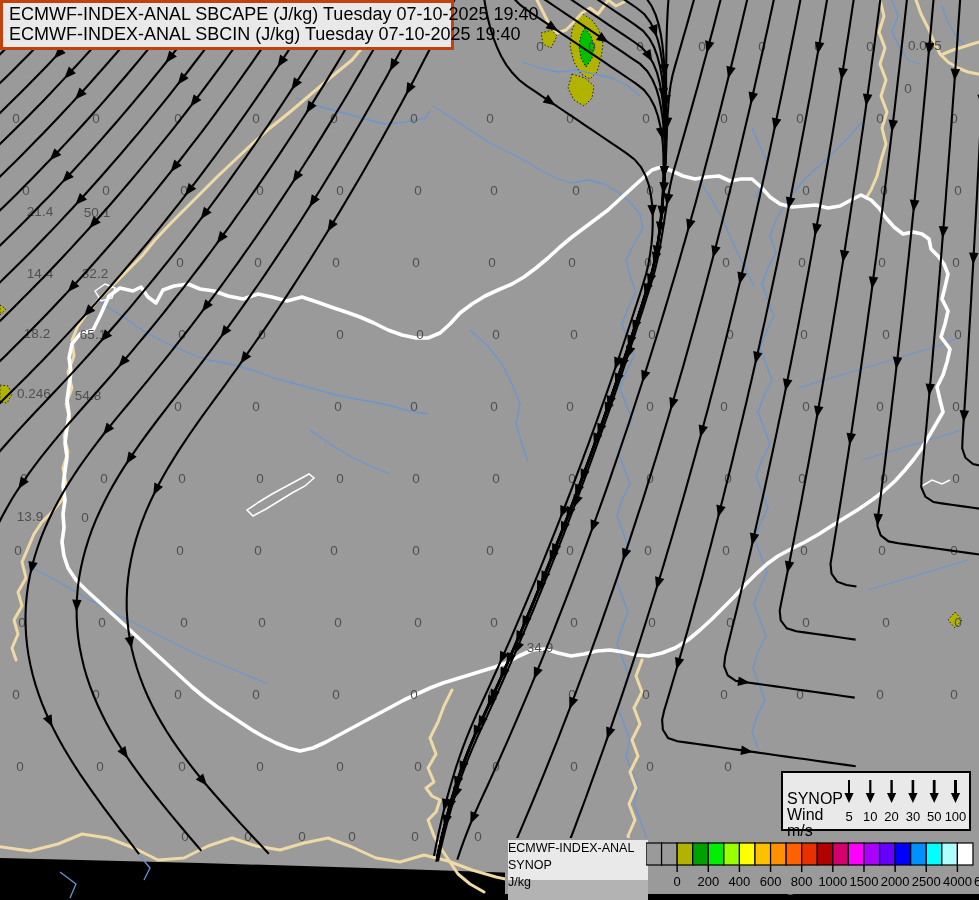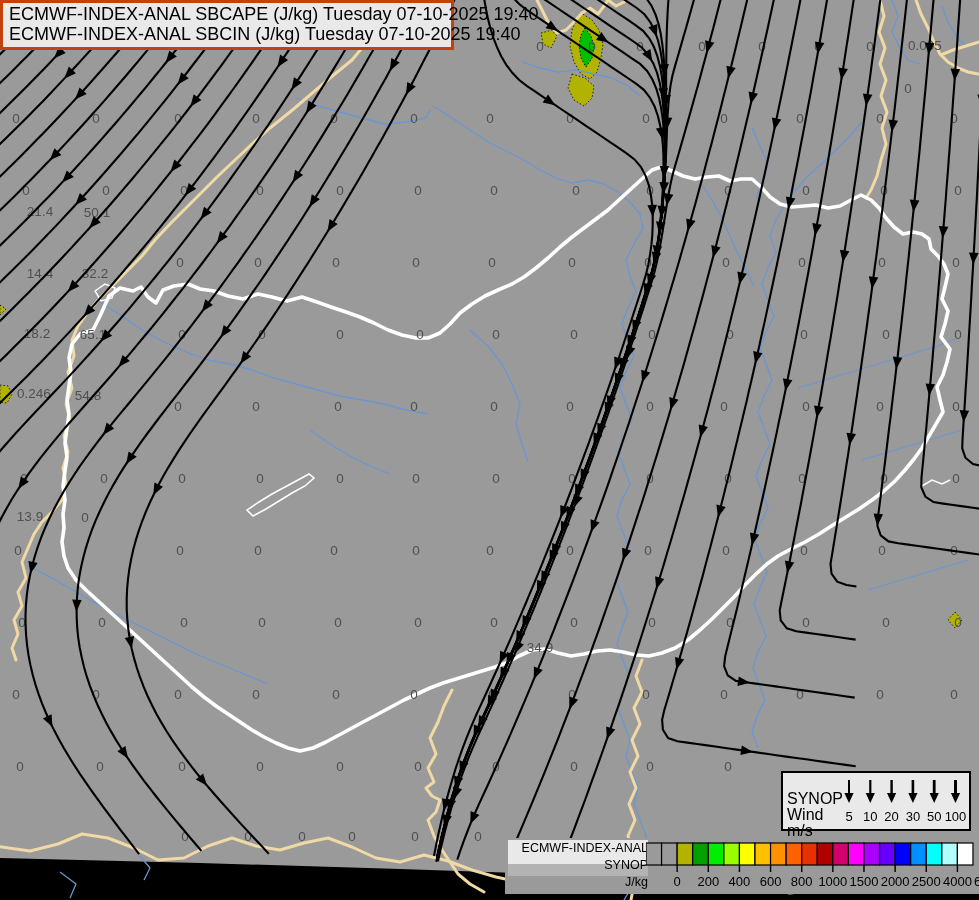--- a/index.html
+++ b/index.html
@@ -2,21 +2,21 @@
 <html><head>
 <meta charset="utf-8">
 <style>
   html,body{margin:0;padding:0;background:#666;}
   #stage{position:relative;width:979px;height:900px;overflow:hidden;background:#9a9a9a;
          font-family:"Liberation Sans",sans-serif;}
   #map-root, #map-root svg{position:absolute;left:0;top:0;width:979px;height:900px;}
   #header-box{position:absolute;left:0;top:0;width:436px;background:#e9e9e9;border:3px solid #c2410c;
               padding:2px 6px 3px 6px;font-size:18px;color:#000;line-height:19.5px;white-space:nowrap;}
   #cape-backing{position:absolute;left:505px;top:838px;width:474px;height:56px;background:#9a9a9a;}
-  #cape-text{position:absolute;left:508px;top:840px;width:140px;height:36px;text-align:right;
+  #cape-text{position:absolute;left:508px;top:840px;width:140px;height:60px;text-align:left;
              font-size:12.5px;line-height:17px;color:#000;
              background:linear-gradient(#e9e9e9 0 66%,#b3b3b3 66% 100%);}
   #cape-bar{position:absolute;left:646px;top:841px;width:333px;height:54px;}
   #wind-legend{position:absolute;left:781px;top:771px;width:186px;height:56px;background:#e9e9e9;
                border:2px solid #000;}
   .wl-text{position:absolute;left:4px;top:18px;width:52px;font-size:16px;
            line-height:16px;color:#000;}
   #wl-graphics{position:absolute;left:56px;top:0;width:128px;height:54px;}
 </style>
 </head>

